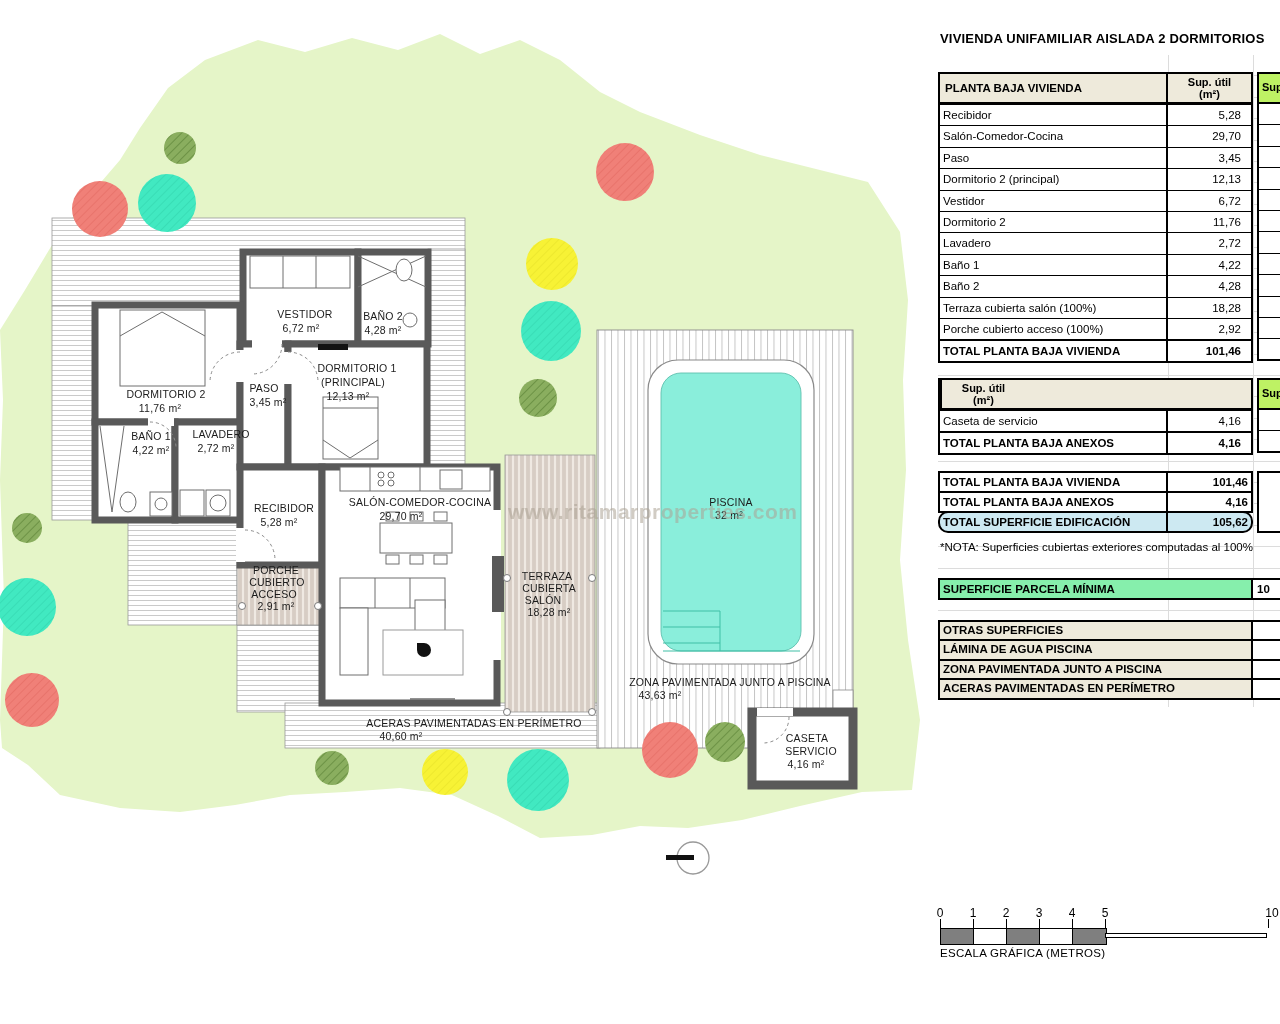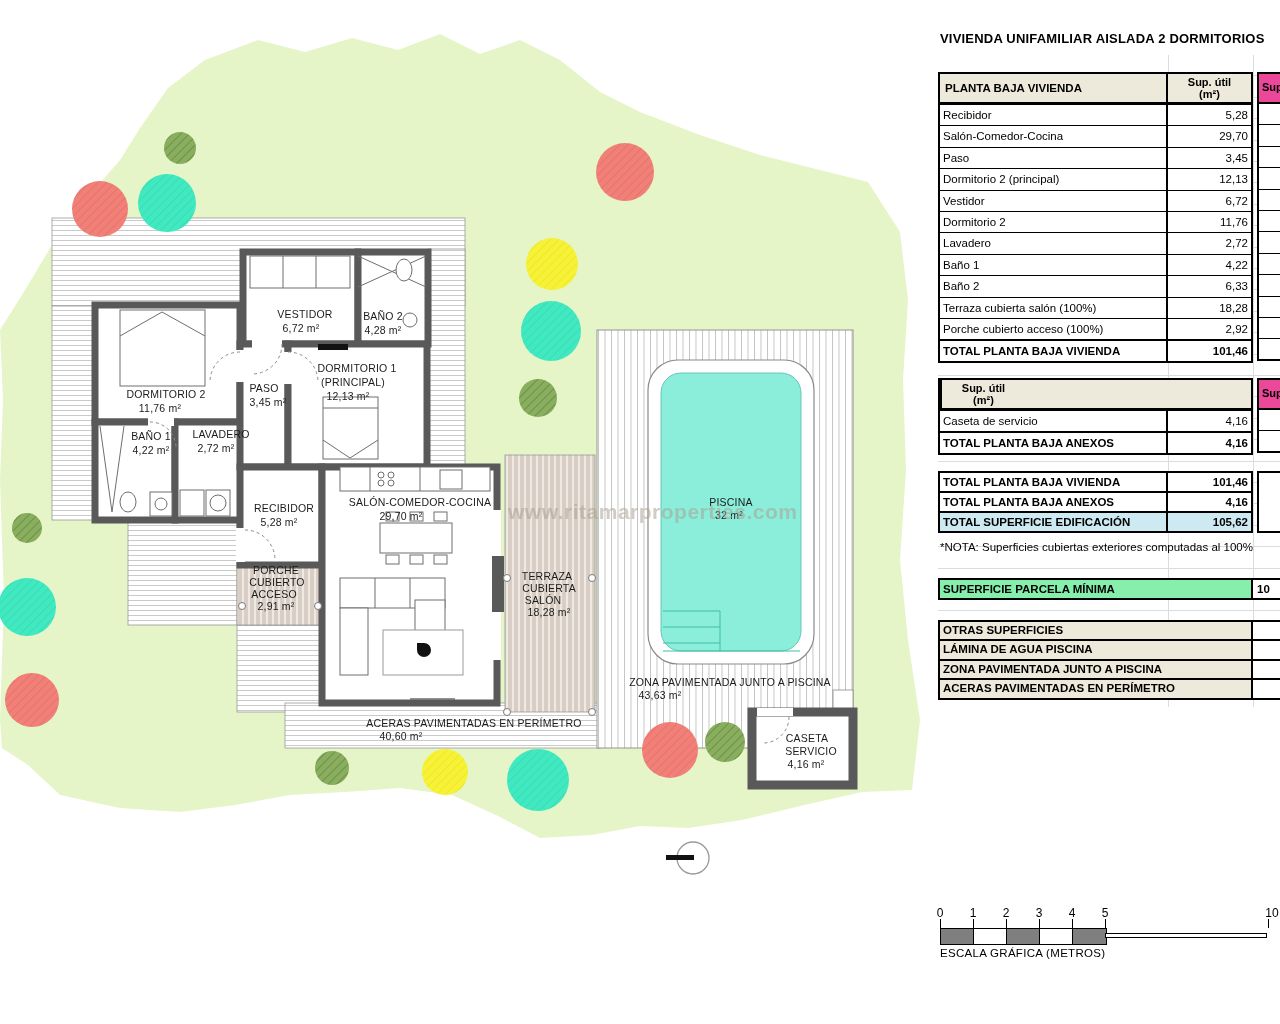--- a/index.html
+++ b/index.html
@@ -14,31 +14,31 @@
      background:repeating-linear-gradient(to bottom,transparent 0 20.4px,#dcdcdc 20.4px 21.4px);}
   .vgrid{position:absolute;top:55px;height:652px;width:1px;background:#dcdcdc;}
   .tbl{position:absolute;left:0;width:315px;border:2px solid #000;background:#fff;box-sizing:border-box;}
   .thead{display:flex;height:30px;background:#eeeadb;border-bottom:2px solid #000;box-sizing:border-box;}
   .thead .hl{flex:1;font-weight:bold;font-size:11.5px;display:flex;align-items:center;padding-left:5px;}
   .thead .hv{width:85px;border-left:2px solid #000;font-weight:bold;font-size:11px;text-align:center;
              display:flex;flex-direction:column;justify-content:center;line-height:12px;box-sizing:border-box;}
   .trow{display:flex;height:21.4px;border-top:1px solid #000;box-sizing:border-box;background:#fff;}
   .trow:first-child{border-top:none;}
   .trow .c0{flex:1;font-size:11.5px;line-height:20px;padding-left:3px;white-space:nowrap;overflow:hidden;}
-  .trow .c1{width:85px;border-left:2px solid #000;font-size:11.5px;line-height:20px;text-align:right;padding-right:3px;box-sizing:border-box;}
+  .trow .c1{width:85px;border-left:2px solid #000;font-size:11.5px;line-height:20px;text-align:right;padding-right:10px;box-sizing:border-box;}
   .trow.total{border-top:2px solid #000;font-weight:bold;background:#fff;height:22px;}
   .sliver{position:absolute;left:319px;width:23px;border:2px solid #000;border-right:none;background:#fff;box-sizing:border-box;overflow:hidden;}
-  .sliver .sh{height:30px;background:#ec4899;border-bottom:2px solid #000;box-sizing:border-box;
+  .sliver .sh{height:30px;background:#bef264;border-bottom:2px solid #000;box-sizing:border-box;
               font-weight:bold;font-size:11px;padding-left:3px;line-height:26px;}
   .sliver .sb{background:repeating-linear-gradient(to bottom,#fff 0 20.4px,#000 20.4px 21.4px);}
   .sumrow{position:absolute;left:0;width:315px;height:22px;border:2px solid #000;box-sizing:border-box;
           display:flex;font-weight:bold;background:#fff;}
   .sumrow .c0{flex:1;font-size:11.5px;line-height:18px;padding-left:3px;white-space:nowrap;}
   .sumrow .c1{width:85px;border-left:2px solid #000;font-size:11.5px;line-height:18px;text-align:right;padding-right:3px;box-sizing:border-box;}
-  .sumrow.blue{background:#cde9f2;}
+  .sumrow.blue{background:#cde9f2;border-radius:10px;}
   .ssliver{position:absolute;left:319px;width:23px;border:2px solid #000;border-right:none;background:#fff;box-sizing:border-box;}
   .note{position:absolute;left:2px;top:541px;font-size:11.5px;white-space:nowrap;}
   .parcela{position:absolute;left:0;top:578px;width:342px;height:22px;border:2px solid #000;border-right:none;
            box-sizing:border-box;display:flex;font-weight:bold;}
   .parcela .c0{width:313px;background:#86efac;font-size:11.5px;line-height:18px;padding-left:3px;border-right:2px solid #000;box-sizing:border-box;white-space:nowrap;}
   .parcela .c1{flex:1;background:#fff;font-size:11.5px;line-height:18px;padding-left:4px;}
   .otras{position:absolute;left:0;top:620px;width:342px;}
   .orow{height:21.4px;border:2px solid #000;border-right:none;margin-top:-2px;box-sizing:border-box;display:flex;}
   .orow:first-child{margin-top:0;}
   .orow .c0{width:313px;background:#eeeadb;font-weight:bold;font-size:11.5px;line-height:17px;padding-left:3px;
@@ -334,21 +334,21 @@
       <div class="trow">
           <div class="c0">Lavadero</div>
           <div class="c1">2,72</div>
         </div>
       <div class="trow">
           <div class="c0">Baño 1</div>
           <div class="c1">4,22</div>
         </div>
       <div class="trow">
           <div class="c0">Baño 2</div>
-          <div class="c1">6,33</div>
+          <div class="c1">4,28</div>
         </div>
       <div class="trow">
           <div class="c0">Terraza cubierta salón (100%)</div>
           <div class="c1">18,28</div>
         </div>
       <div class="trow">
           <div class="c0">Porche cubierto acceso (100%)</div>
           <div class="c1">2,92</div>
         </div>
       <div class="trow total">

